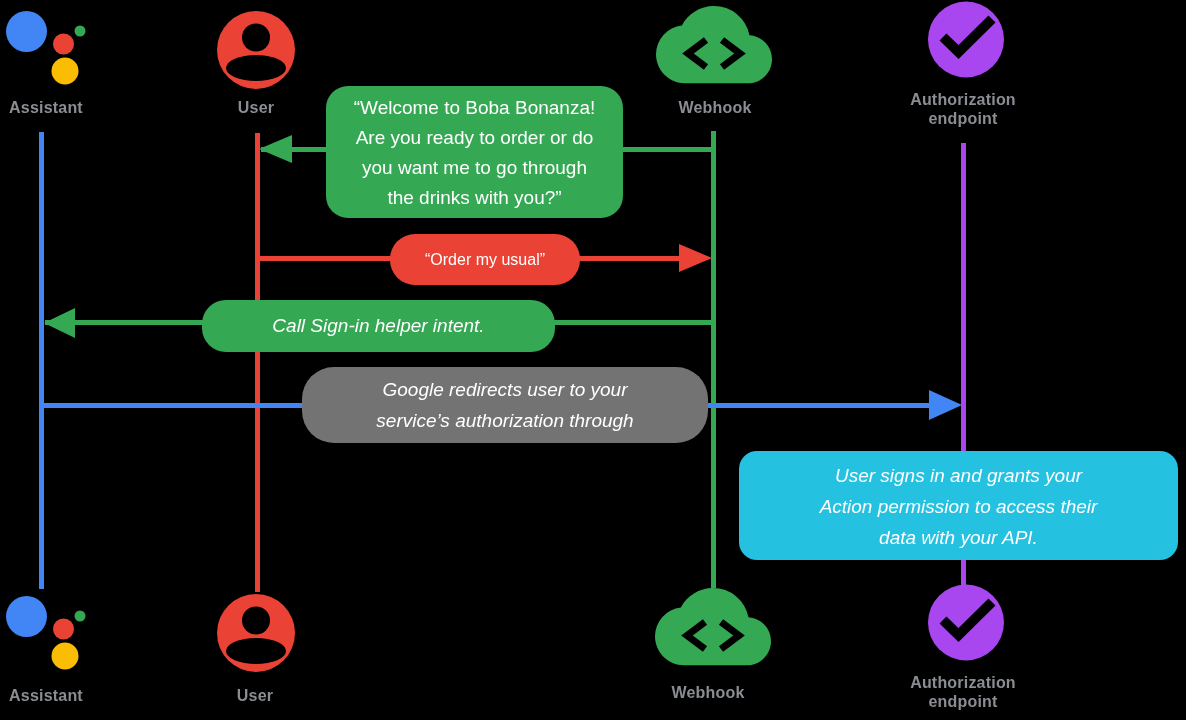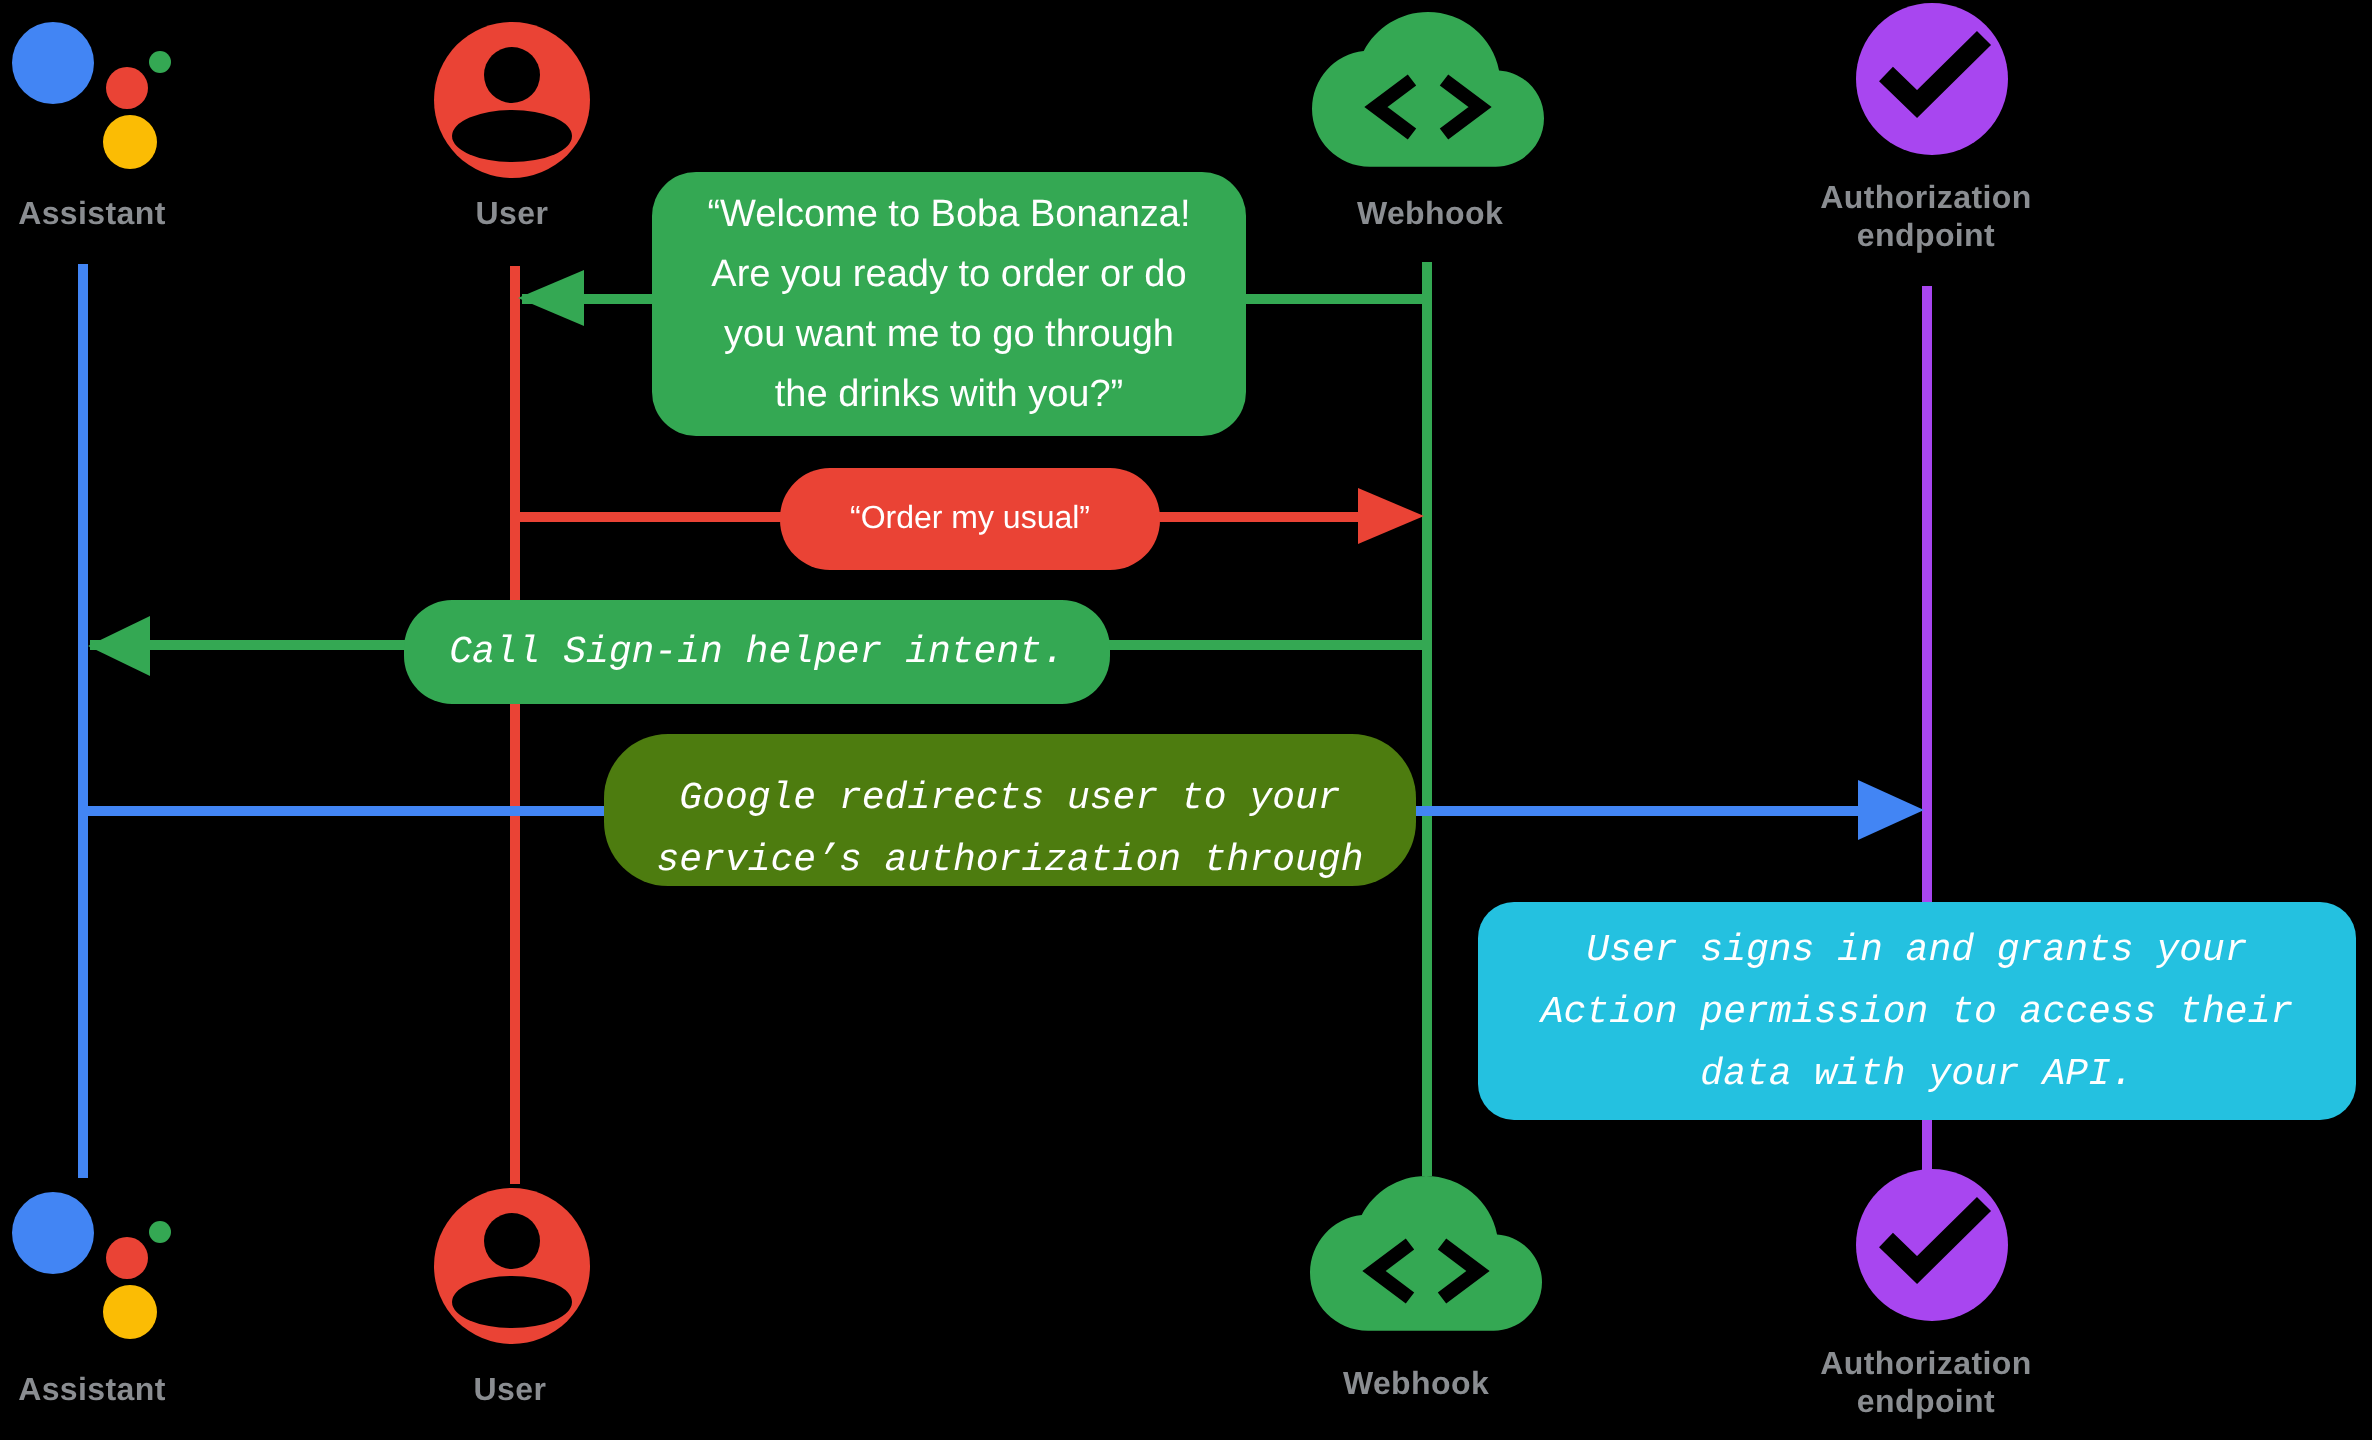--- a/index.html
+++ b/index.html
@@ -19,26 +19,26 @@
   .l4{left:41px;top:403px;width:890px;background:#4285F4;}
   
   .tri{position:absolute;width:0;height:0;z-index:2;border-top:14px solid transparent;border-bottom:14px solid transparent;}
   .t1{left:259px;top:135px;border-right:33px solid #34A853;}
   .t2{left:679px;top:244px;border-left:33px solid #EA4335;}
   .t3{left:44px;top:308px;border-right:31px solid #34A853;border-top-width:15px;border-bottom-width:15px;}
   .t4{left:929px;top:390px;border-left:33px solid #4285F4;border-top-width:15px;border-bottom-width:15px;}
   
   .bubble{position:absolute;z-index:3;color:#FFFFFF;text-align:center;box-sizing:border-box;}
   .speech{font-family:"Liberation Sans",sans-serif;font-size:19px;}
-  .code{font-family:Liberation Mono, monospace;font-style:italic;font-size:19px;}
+  .code{font-family:Liberation Sans, sans-serif;font-style:italic;font-size:19px;}
   .bubble div{white-space:nowrap;}
   .b1{left:326px;top:86px;width:297px;height:132px;background:#34A853;border-radius:22px;line-height:30px;padding-top:7px;}
   .b2{left:390px;top:234px;width:190px;height:51px;background:#EA4335;border-radius:25px;line-height:51px;font-size:16px;}
   .b3{left:202px;top:300px;width:353px;height:52px;background:#34A853;border-radius:24px;line-height:52px;}
-  .b4{left:302px;top:367px;width:406px;height:76px;background:#4d7c0f;border-radius:32px;line-height:31px;padding-top:17px;}
+  .b4{left:302px;top:367px;width:406px;height:76px;background:#737373;border-radius:32px;line-height:31px;padding-top:7px;}
   .b5{left:739px;top:451px;width:439px;height:109px;background:#24C1E0;border-radius:18px;line-height:31px;padding-top:9px;}
   
   .icon{position:absolute;z-index:4;}
   .i-assistant-top{left:0;top:0;}
   .i-user-top{left:216px;top:10px;}
   .i-webhook-top{left:656px;top:6px;}
   .i-auth-top{left:926px;top:1px;}
   .i-assistant-bot{left:0;top:585px;}
   .i-user-bot{left:216px;top:593px;}
   .i-webhook-bot{left:655px;top:588px;}

